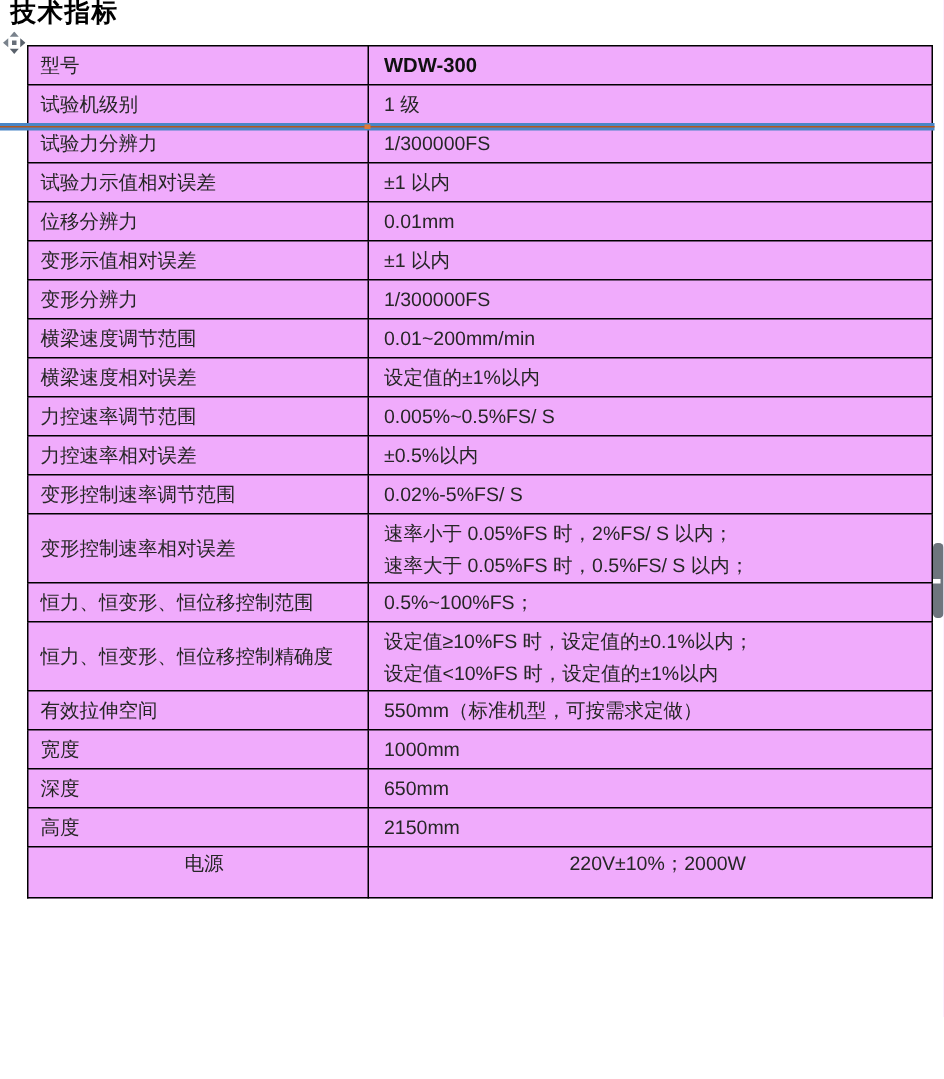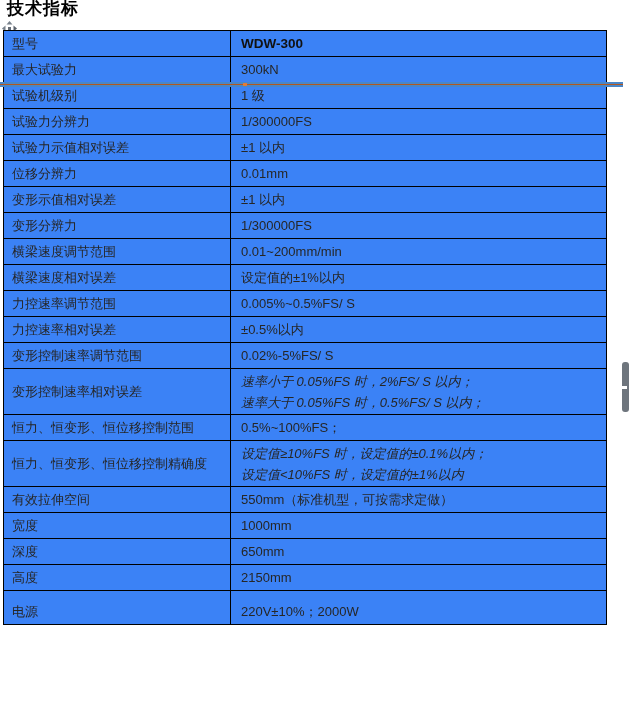--- a/index.html
+++ b/index.html
@@ -17,41 +17,41 @@
     letter-spacing: 1px;
     white-space: nowrap;
   }
 
   .move-handle {
     position: absolute; left: 2px; top: 21px;
     width: 15px; height: 15px; cursor: move;
   }
 
   table.spec-table {
-    position: absolute; left: 3px; top: 30px;
+    position: absolute; left: 18px; top: 30px;
     width: 604px;
     border-collapse: collapse;
     table-layout: fixed;
-    background: #3b82f6;
+    background: #f0abfc;
   }
   table.spec-table td {
     border: 1px solid #000;
     font-size: 13px;
     color: #262626;
     vertical-align: middle;
     overflow: hidden;
     white-space: nowrap;
   }
   td.label-cell { padding-left: 8px; width: 227px; }
   td.value-cell { padding-left: 10px; }
   tr.single td { height: 26px; }
   tr.double td { height: 46px; }
-  tr:last-child td { height: 34px; vertical-align: top; padding-top: 12px; }
+  tr:last-child td { height: 34px; vertical-align: top; padding-top: 2px; text-align: center; }
   td.value-cell.bold { font-weight: 700; font-size: 13.5px; color: #111; }
-  td.value-cell div { line-height: 21px; font-style: italic; }
+  td.value-cell div { line-height: 21px; }
 
   .row-drag-indicator {
     position: absolute; left: 0; top: 82px;
     width: 623px; height: 5px;
     background: var(--accent_blue, #4a86c6);
   }
   .indicator-line {
     position: absolute; left: 0; top: 2px;
     width: 100%; height: 1px;
     background: var(--accent_orange, #b4571e);
@@ -99,24 +99,20 @@
     <colgroup>
         <col style="width:227px">
         <col>
       </colgroup>
     <tbody id="spec-tbody">
         <tr class="single">
           <td class="label-cell">型号</td>
           <td class="value-cell bold">WDW-300</td>
         </tr>
         <tr class="single">
-          <td class="label-cell">最大试验力</td>
-          <td class="value-cell">300kN</td>
-        </tr>
-        <tr class="single">
           <td class="label-cell">试验机级别</td>
           <td class="value-cell">1 级</td>
         </tr>
         <tr class="single">
           <td class="label-cell">试验力分辨力</td>
           <td class="value-cell">1/300000FS</td>
         </tr>
         <tr class="single">
           <td class="label-cell">试验力示值相对误差</td>
           <td class="value-cell">±1 以内</td>

